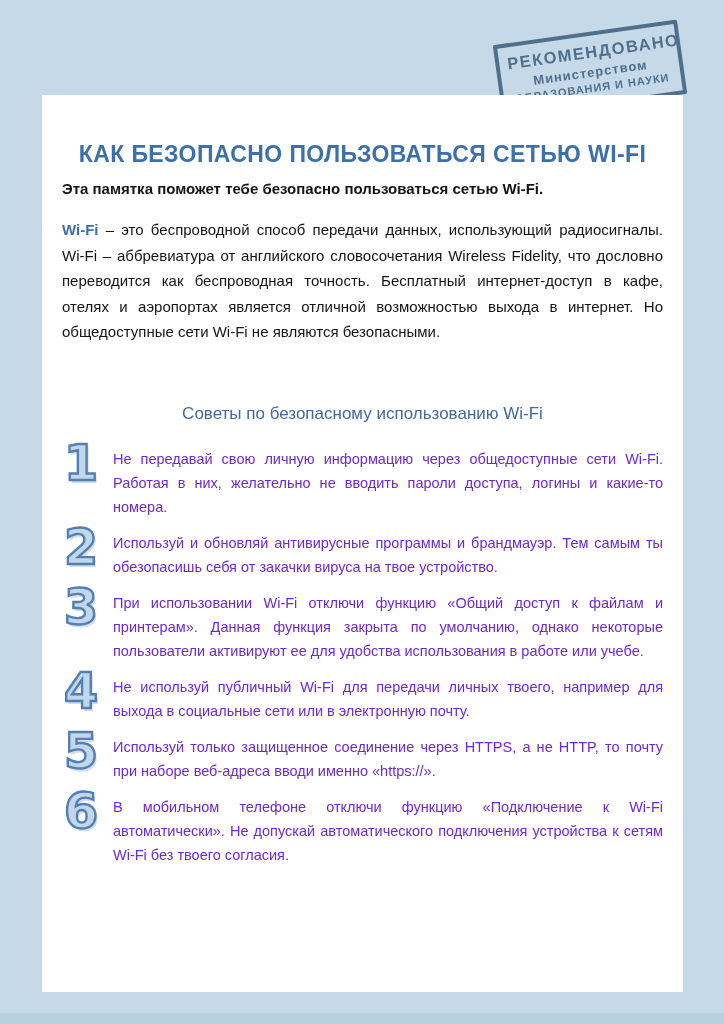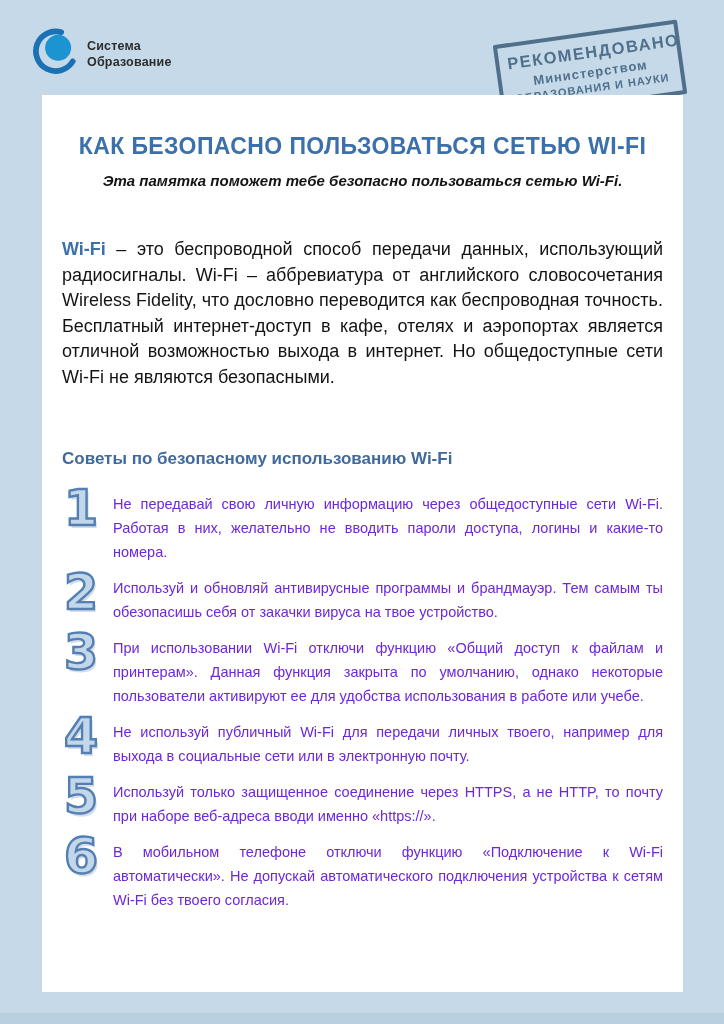--- a/index.html
+++ b/index.html
@@ -27,54 +27,53 @@
     opacity: 0.88;
   }
   .stamp-l1 { font-size: 16.5px; font-weight: bold; letter-spacing: 1.5px; white-space: nowrap; }
   .stamp-l2 { font-size: 13px; font-weight: bold; letter-spacing: 1px; margin-top: 3px; }
   .stamp-l3 { font-size: 11px; font-weight: bold; letter-spacing: 1px; margin-top: 2px; white-space: nowrap; }
   
   .card {
     position: absolute; left: 42px; top: 95px;
     width: 641px; height: 897px;
     background: #ffffff;
-    padding: 0 20px;
+    padding: 8px 20px;
   }
   .title {
     margin-top: 36px;
     text-align: center;
     color: #3c70ab;
     font-size: 23px;
     font-weight: bold;
     letter-spacing: 0.4px;
     line-height: 30px;
   }
   .subtitle {
     margin-top: 10px;
-    text-align: center;
+    text-align: left;
     font-size: 15px;
     font-weight: bold;
-    font-style: italic;
     color: #141414;
     line-height: 20px;
   }
   .intro {
-    margin-top: 46px;
-    font-size: 18px;
+    margin-top: 18px;
+    font-size: 15px;
     line-height: 25.5px;
     text-align: justify;
     color: #141414;
   }
   .intro-lead { color: #3c70ab; font-weight: bold; }
   .tips-heading {
     margin-top: 58px;
-    text-align: left;
+    text-align: center;
     color: #41699c;
     font-size: 17px;
-    font-weight: bold;
+    font-weight: normal;
     line-height: 22px;
   }
   .tips { margin-top: 22px; display: flex; flex-direction: column; gap: 12px; }
   .tip { display: flex; gap: 13px; }
   .tip-num {
     flex: 0 0 38px;
     font-family: "DejaVu Sans", sans-serif;
     font-size: 49px;
     font-weight: bold;
     line-height: 44px;
@@ -95,32 +94,20 @@
     position: absolute; left: 0; bottom: 0;
     width: 100%; height: 11px;
     background: #b9d0e1;
   }
 </style>
 </head>
 <body>
 
 <div class="page">
 
-  <div class="logo">
-    <span>
-      <svg width="50" height="50" viewBox="0 0 48 48">
-        <path d="M 30 5 A 19 19 0 1 0 41 33" fill="none" stroke="#1a72b4" stroke-width="5.5" stroke-linecap="round"></path>
-        <circle cx="27" cy="20" r="12.5" fill="#1d94d2"></circle>
-      </svg>
-    </span>
-    <div class="logo-text">
-      <div>Система</div>
-      <div>Образование</div>
-    </div>
-  </div>
 
   <div class="stamp">
     <div class="stamp-l1">РЕКОМЕНДОВАНО</div>
     <div class="stamp-l2">Министерством</div>
     <div class="stamp-l3">ОБРАЗОВАНИЯ И НАУКИ</div>
   </div>
 
   <div class="card">
 
     <div class="title">КАК БЕЗОПАСНО ПОЛЬЗОВАТЬСЯ СЕТЬЮ WI-FI</div>

